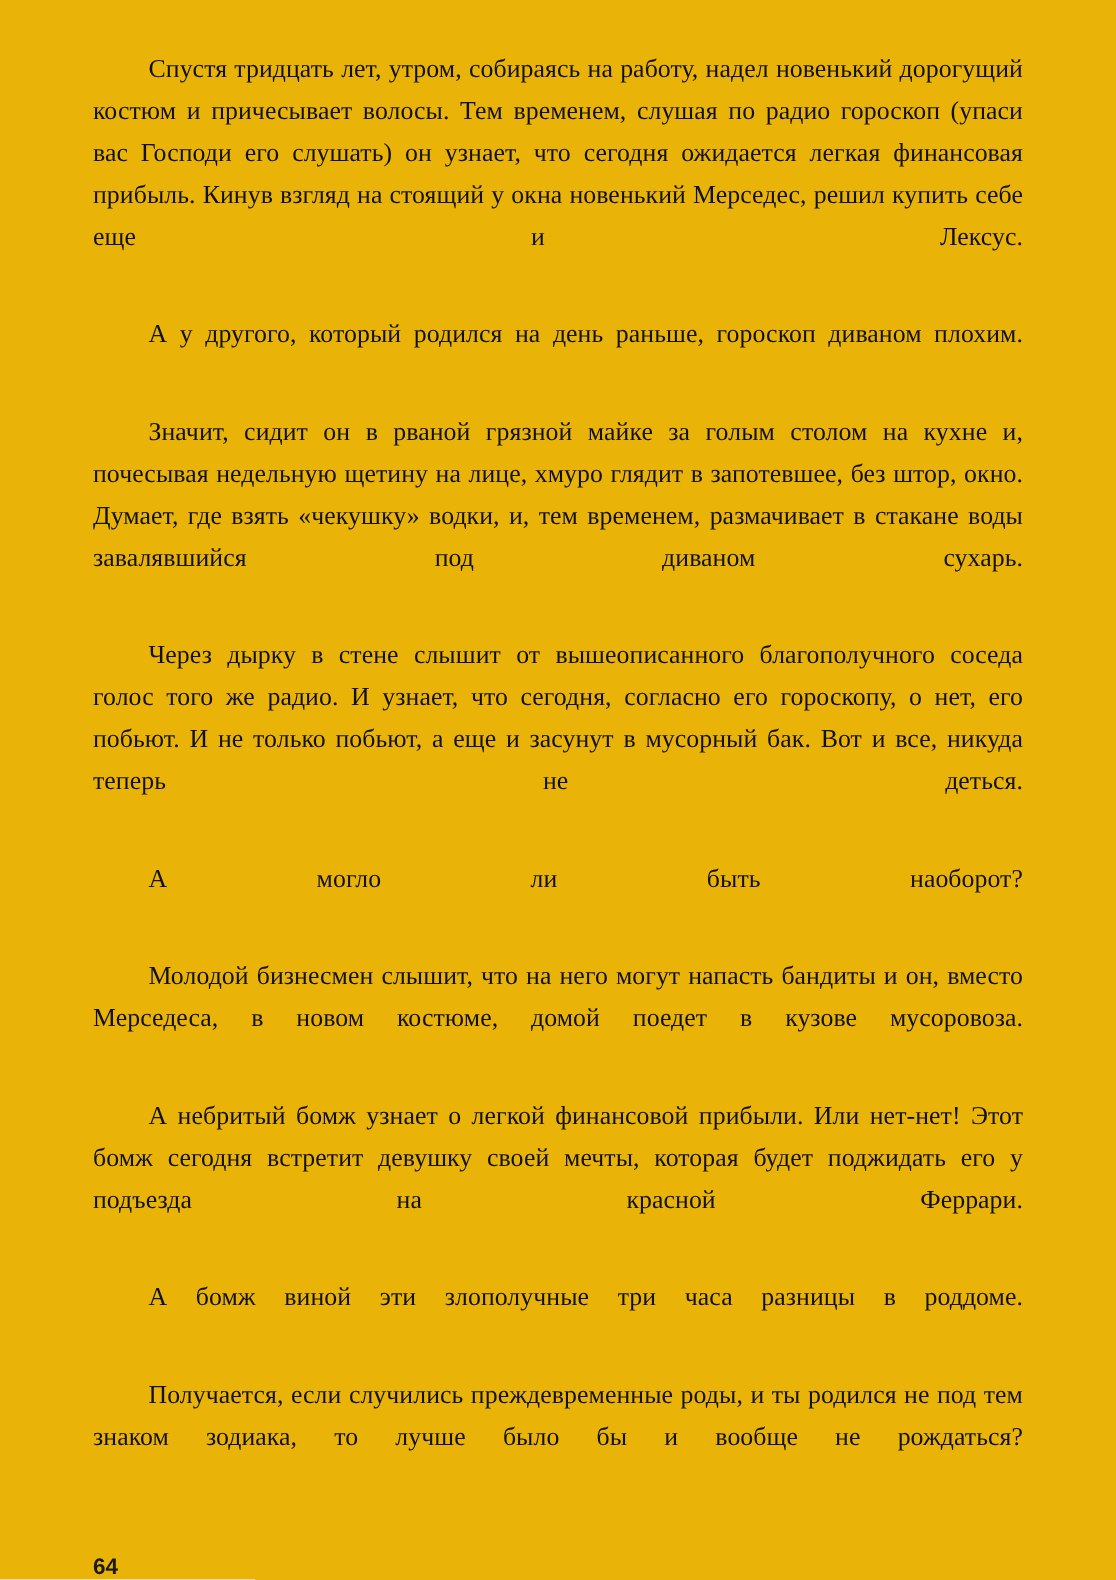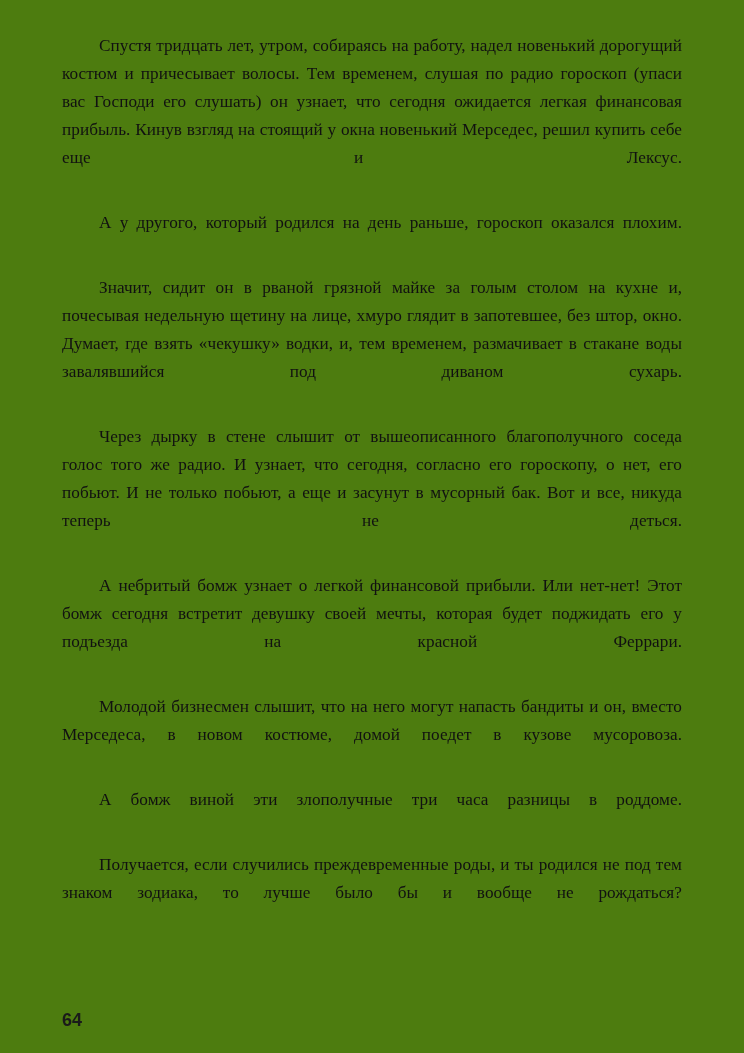--- a/index.html
+++ b/index.html
@@ -8,21 +8,21 @@
     padding: 0;
     background: #ffffff;
   }
   body {
     font-family: "Liberation Serif", "DejaVu Serif", serif;
   }
   .page {
     position: relative;
     width: 744px;
     height: 1053px;
-    background: #4d7c0f;
+    background: #eab308;
     overflow: hidden;
     box-sizing: border-box;
   }
   .text-column {
     position: absolute;
     left: 62px;
     top: 32px;
     width: 620px;
   }
   p.para {
@@ -43,41 +43,42 @@
   }
   
   p.para::after {
     content: "";
     display: inline-block;
     width: 100%;
   }
   .page-number {
     position: absolute;
     left: 62px;
-    top: 1012px;
+    top: 1037px;
     font-family: "Liberation Sans", "DejaVu Sans", sans-serif;
-    font-size: 18px;
+    font-size: 15px;
     font-weight: 700;
     color: #1a1a1a;
     line-height: 16px;
     text-align: center;
   }
 </style>
 </head>
 <body>
 
 <div class="page">
 
   <div class="text-column">
     <p class="para">Спустя тридцать лет, утром, собираясь на работу, надел новенький дорогущий костюм и причесывает волосы. Тем временем, слушая по радио гороскоп (упаси вас Господи его слушать) он узнает, что сегодня ожидается легкая финансовая прибыль. Кинув взгляд на стоящий у окна новенький Мерседес, решил купить себе еще и Лексус.</p>
-    <p class="para">А у другого, который родился на день раньше, гороскоп оказался плохим.</p>
+    <p class="para">А у другого, который родился на день раньше, гороскоп диваном плохим.</p>
     <p class="para">Значит, сидит он в рваной грязной майке за голым столом на кухне и, почесывая недельную щетину на лице, хмуро глядит в запотевшее, без штор, окно. Думает, где взять «чекушку» водки, и, тем временем, размачивает в стакане воды завалявшийся под диваном сухарь.</p>
     <p class="para">Через дырку в стене слышит от вышеописанного благополучного соседа голос того же радио. И узнает, что сегодня, согласно его гороскопу, о нет, его побьют. И не только побьют, а еще и засунут в мусорный бак. Вот и все, никуда теперь не деться.</p>
+    <p class="para">А могло ли быть наоборот?</p>
+    <p class="para">Молодой бизнесмен слышит, что на него могут напасть бандиты и он, вместо Мерседеса, в новом костюме, домой поедет в кузове мусоровоза.</p>
     <p class="para">А небритый бомж узнает о легкой финансовой прибыли. Или нет-нет! Этот бомж сегодня встретит девушку своей мечты, которая будет поджидать его у подъезда на красной Феррари.</p>
-    <p class="para">Молодой бизнесмен слышит, что на него могут напасть бандиты и он, вместо Мерседеса, в новом костюме, домой поедет в кузове мусоровоза.</p>
     <p class="para">А бомж виной эти злополучные три часа разницы в роддоме.</p>
     <p class="para">Получается, если случились преждевременные роды, и ты родился не под тем знаком зодиака, то лучше было бы и вообще не рождаться?</p>
 
   </div>
 
   <div class="page-number">64</div>
 
 </div>
 
 </body></html>

